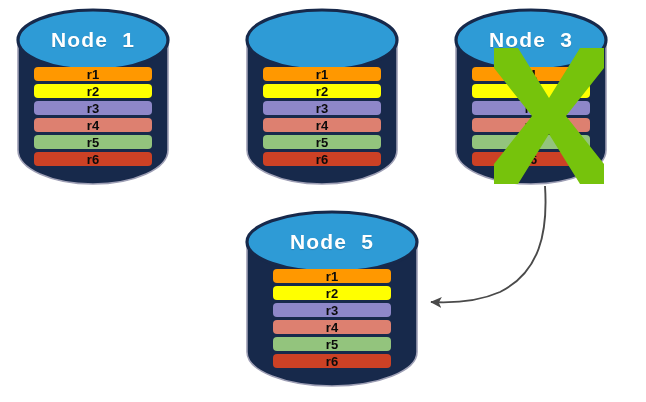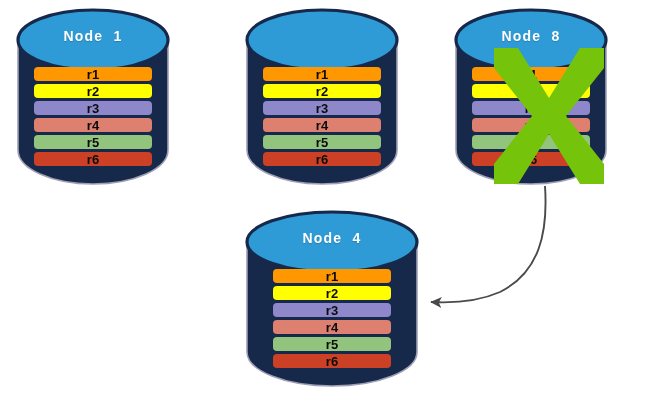--- a/index.html
+++ b/index.html
@@ -32,21 +32,21 @@
     overflow: visible;
   }
 
   .node-title {
     position: absolute;
     left: 0;
     width: 100%;
     text-align: center;
     color: #ffffff;
     font-weight: bold;
-    font-size: 14px;
+    font-size: 21px;
     letter-spacing: 1.2px;
     white-space: pre;
     text-shadow: 0 1px 1px rgba(0,0,0,0.18);
     pointer-events: none;
   }
 
   .rows {
     position: absolute;
     left: 0;
     width: 100%;
@@ -139,21 +139,21 @@
           <span>r6</span>
         </div>
     </div>
   </div>
 
   <div class="node" id="node-3-el" style="left:452px; top:6px; width:158px; height:182px;">
     <svg class="node-svg" width="158" height="182" viewBox="0 0 158 182">
       <path d="M4,34 L4,144 A75,34 0 0,0 154,144 L154,34 Z" fill="#17294B" stroke="#9E9FB5" stroke-width="1.6"></path>
       <ellipse cx="79" cy="34" rx="75" ry="30" fill="#2E9BD6" stroke="#17294B" stroke-width="3.2"></ellipse>
     </svg>
-    <div class="node-title" style="top:22px;">Node  8</div>
+    <div class="node-title" style="top:22px;">Node  3</div>
     <div class="rows" style="top:61px; gap:3px;">
       <div class="row-bar" style="width:118px; height:14px; background:#FF9800;">
           <span>r1</span>
         </div>
       <div class="row-bar" style="width:118px; height:14px; background:#FFFF00;">
           <span>r2</span>
         </div>
       <div class="row-bar" style="width:118px; height:14px; background:#8E87C9;">
           <span>r3</span>
         </div>
@@ -170,21 +170,21 @@
     <svg class="x-mark" width="122" height="140" viewBox="0 0 122 140" style="left:36px; top:40px;">
       <path d="M6,2 L30,2 L61,52 L92,2 L116,2 L116,22 L78,70 L116,118 L116,138 L92,138 L61,88 L30,138 L6,138 L6,118 L44,70 L6,22 Z" fill="#76C30C"></path>
     </svg>
   </div>
 
   <div class="node" id="node-4-el" style="left:243px; top:208px; width:178px; height:182px;">
     <svg class="node-svg" width="178" height="182" viewBox="0 0 178 182">
       <path d="M4,34 L4,144 A85,34 0 0,0 174,144 L174,34 Z" fill="#17294B" stroke="#9E9FB5" stroke-width="1.6"></path>
       <ellipse cx="89" cy="34" rx="85" ry="30" fill="#2E9BD6" stroke="#17294B" stroke-width="3.2"></ellipse>
     </svg>
-    <div class="node-title" style="top:22px;">Node  4</div>
+    <div class="node-title" style="top:22px;">Node  5</div>
     <div class="rows" style="top:61px; gap:3px;">
       <div class="row-bar" style="width:118px; height:14px; background:#FF9800;">
           <span>r1</span>
         </div>
       <div class="row-bar" style="width:118px; height:14px; background:#FFFF00;">
           <span>r2</span>
         </div>
       <div class="row-bar" style="width:118px; height:14px; background:#8E87C9;">
           <span>r3</span>
         </div>

